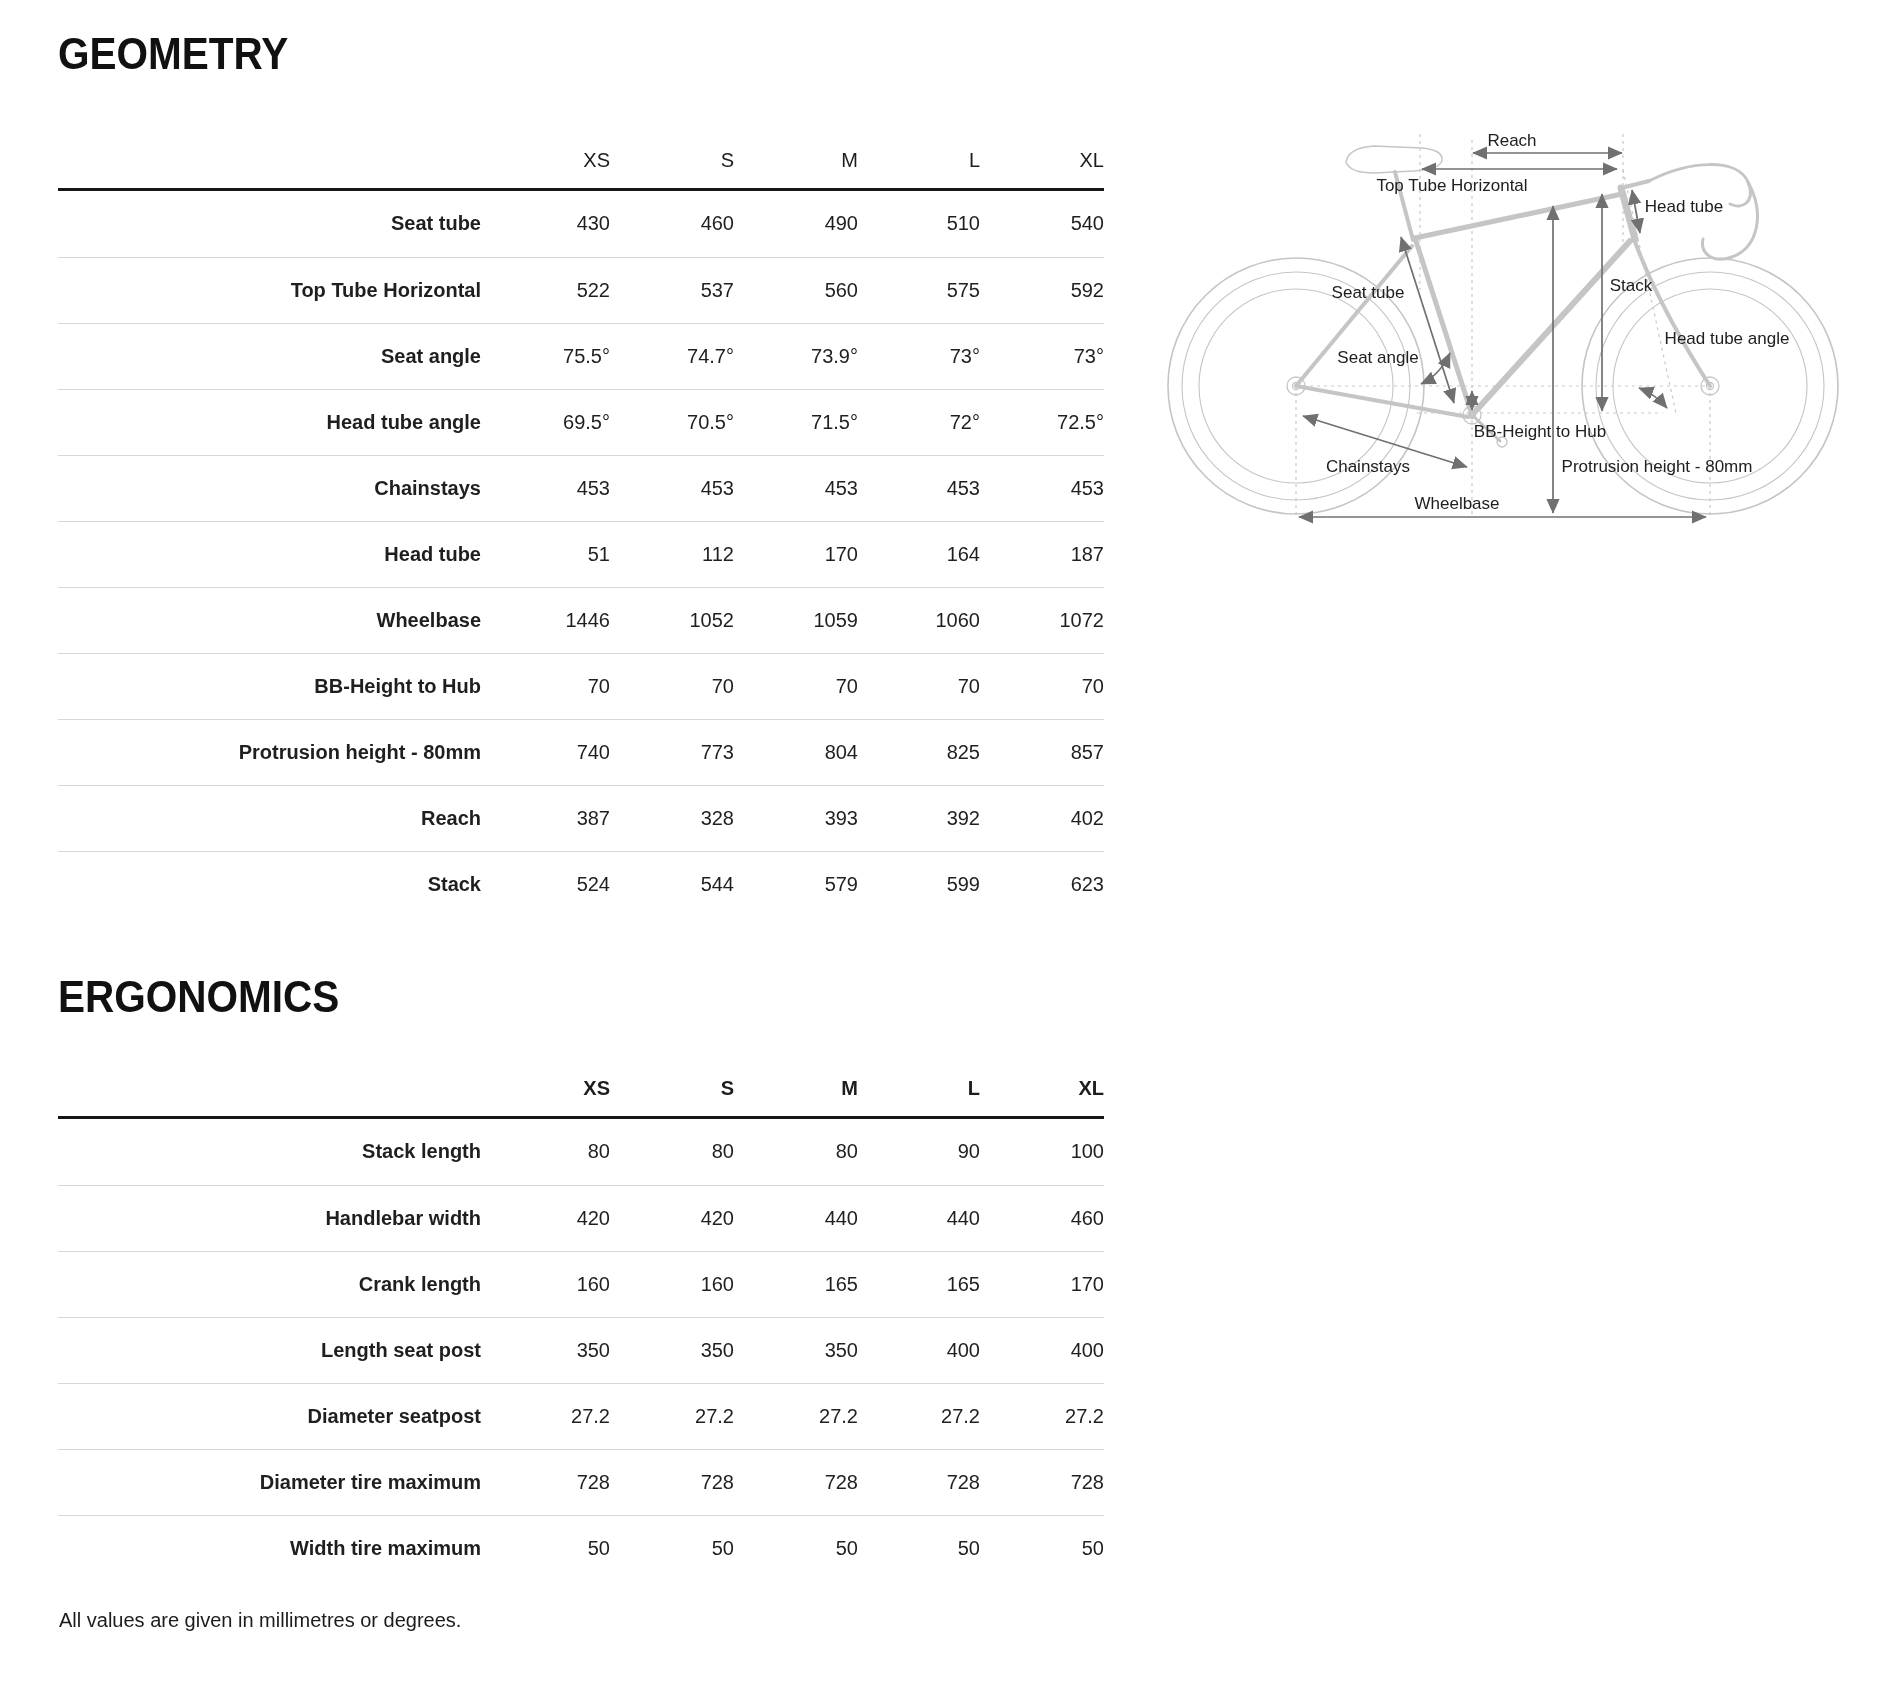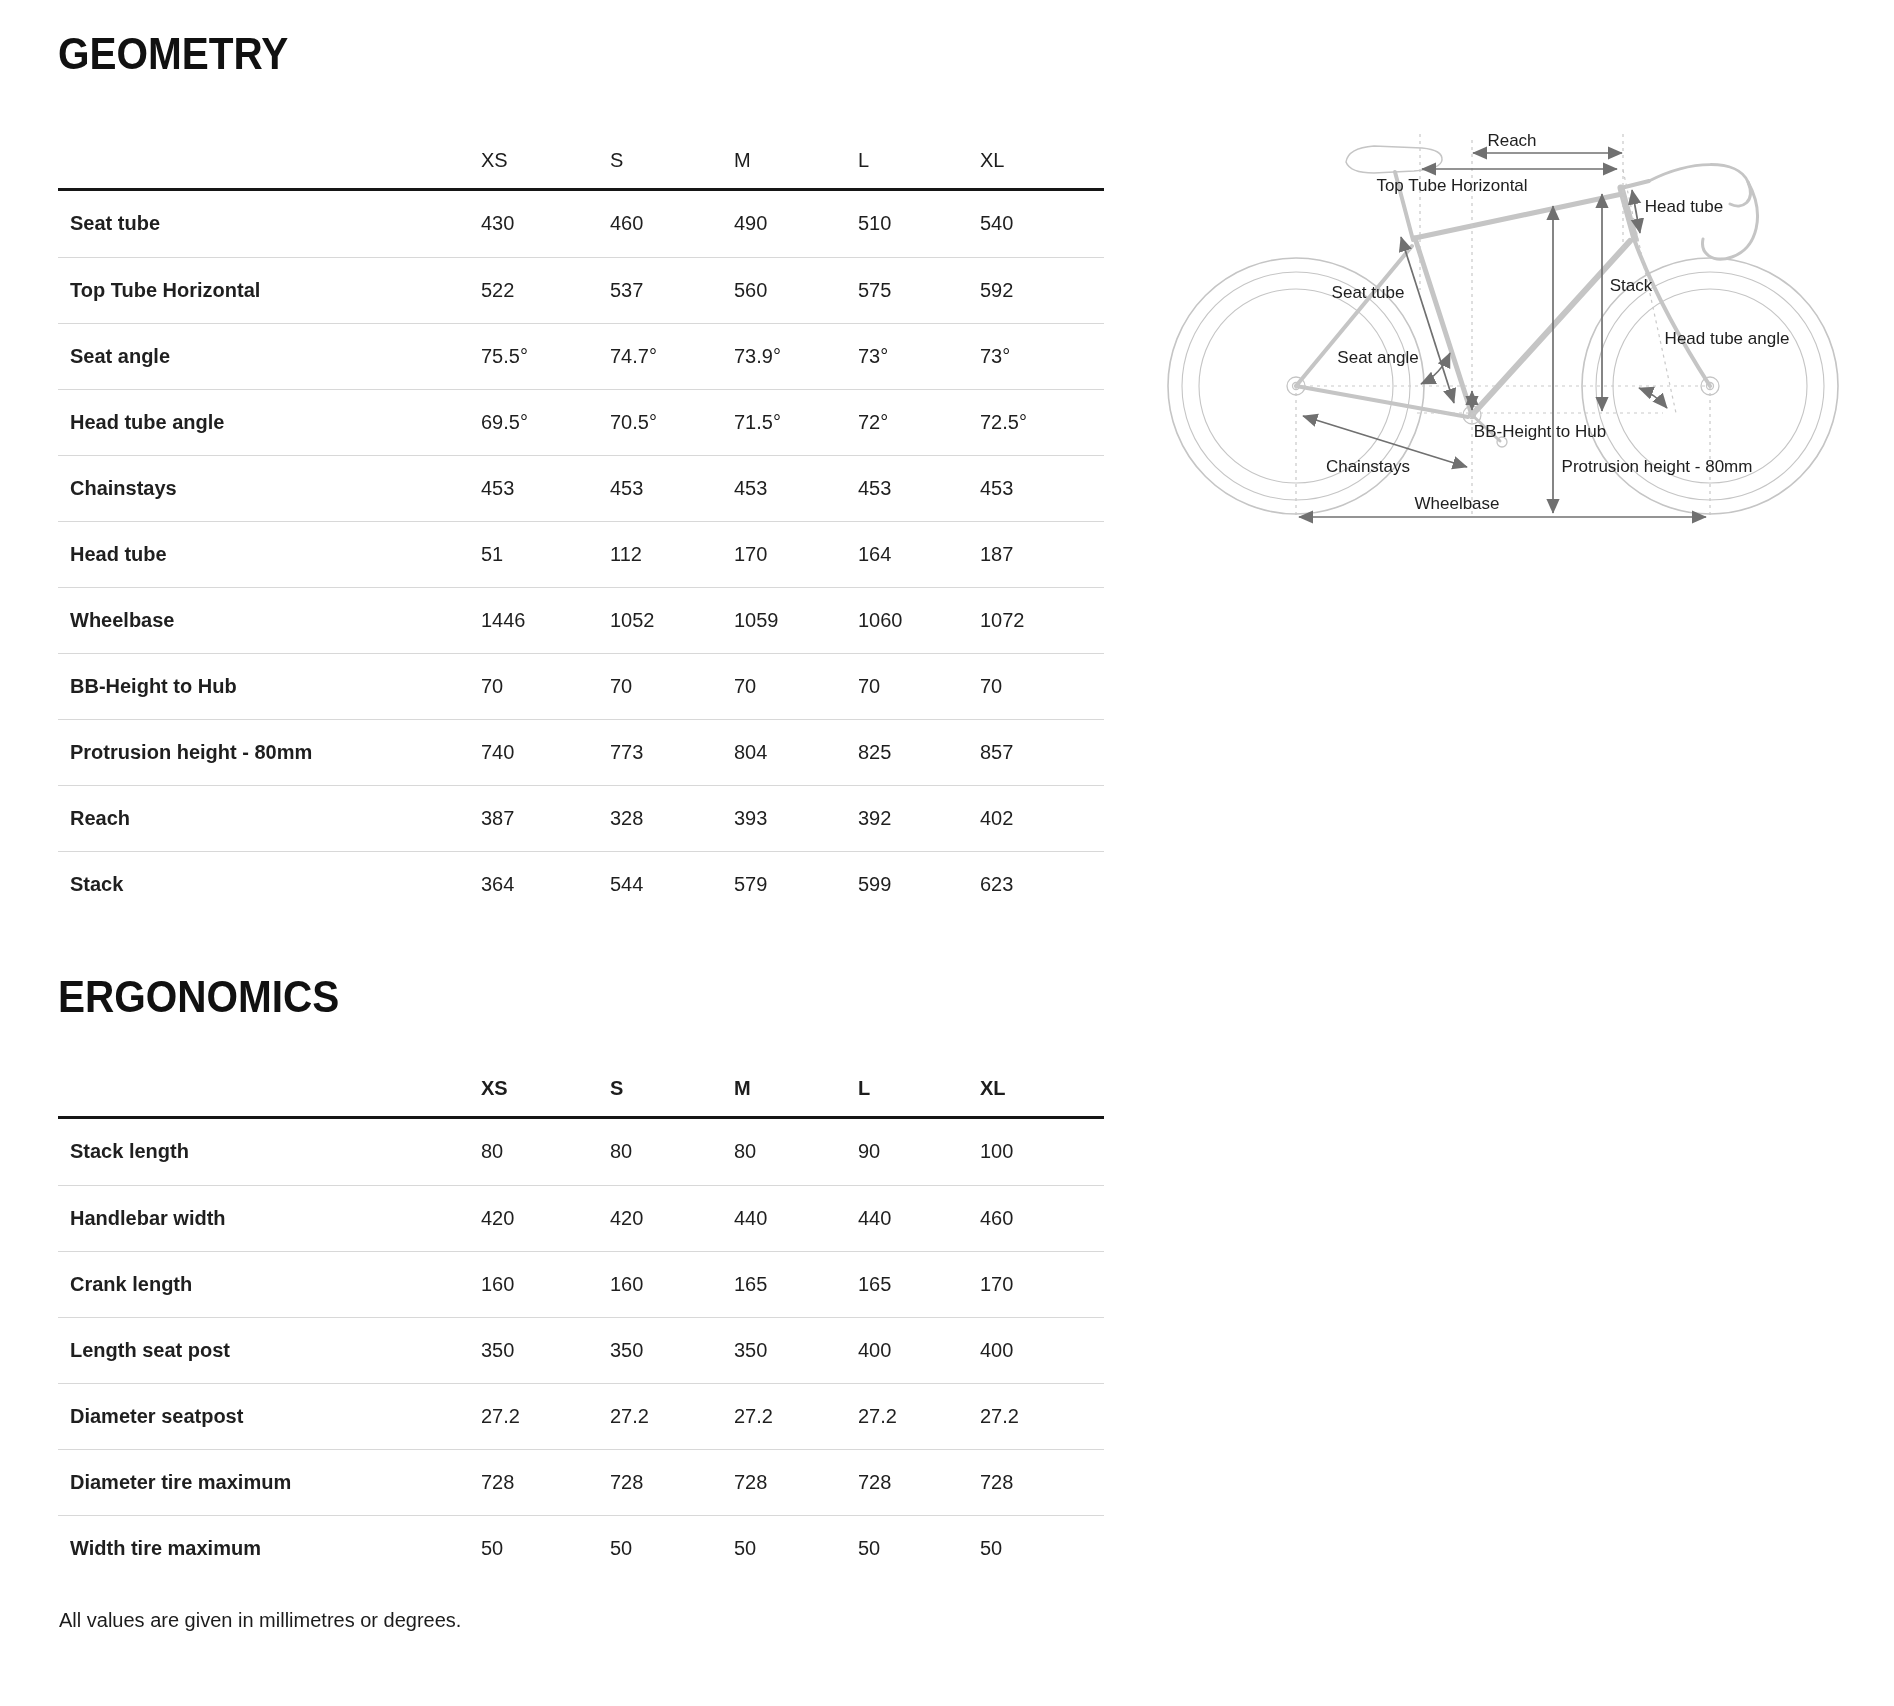--- a/index.html
+++ b/index.html
@@ -15,20 +15,21 @@
   h1.sec-title {
     font-size:45px; font-weight:700; margin:0; line-height:1.15;
     letter-spacing:0px; color:#111;
     transform:scaleX(0.9); transform-origin:left center;
     text-transform:uppercase;
   }
   .spec-table { width:1046px; }
   .t-row {
     display:grid;
     grid-template-columns:423px 129px 124px 124px 122px 124px;
+    text-align:right;
   }
   .t-head { height:111px; align-items:end; border-bottom:3px solid #161616; }
   .ergo .t-head { height:96px; }
   .t-head .th { padding-bottom:16px; font-size:20px; font-weight:400; color:#1d1d1d; }
   .ergo .t-head .th { font-weight:700; }
   .t-row.data { height:66px; align-items:center; font-size:20px; }
   .t-row.data + .t-row.data { border-top:1px solid #d8d8d8; }
   .label-cell { font-weight:700; padding-left:12px; color:#141414; }
   .cell { color:#1f1f1f; }
   section.ergo { margin-top:54px; }
@@ -128,21 +129,21 @@
       <div class="t-row data">
         <div class="cell label-cell">Reach</div>
         <div class="cell">387</div>
         <div class="cell">328</div>
         <div class="cell">393</div>
         <div class="cell">392</div>
         <div class="cell">402</div>
       </div>
       <div class="t-row data">
         <div class="cell label-cell">Stack</div>
-        <div class="cell">364</div>
+        <div class="cell">524</div>
         <div class="cell">544</div>
         <div class="cell">579</div>
         <div class="cell">599</div>
         <div class="cell">623</div>
       </div>
     </div>
 </section>
 
 <section class="ergo">
   <h1 class="sec-title">ERGONOMICS</h1>

